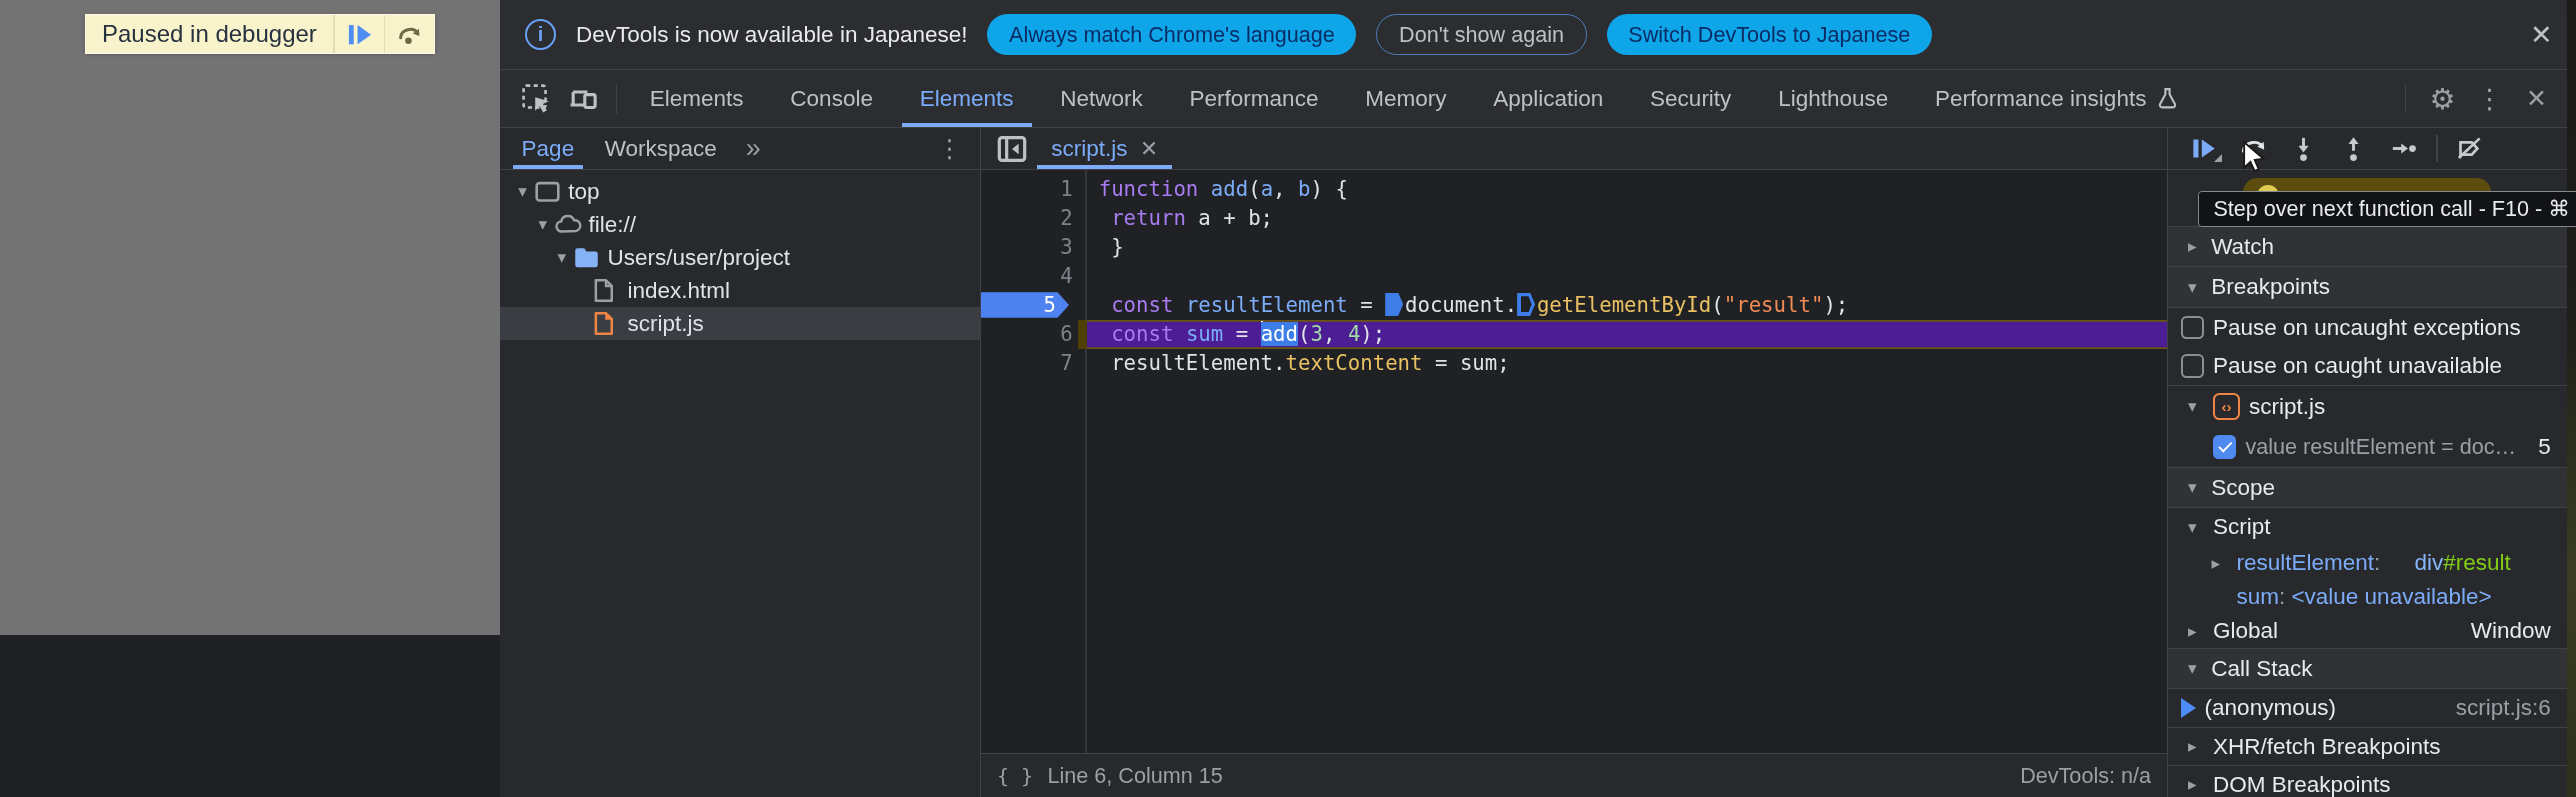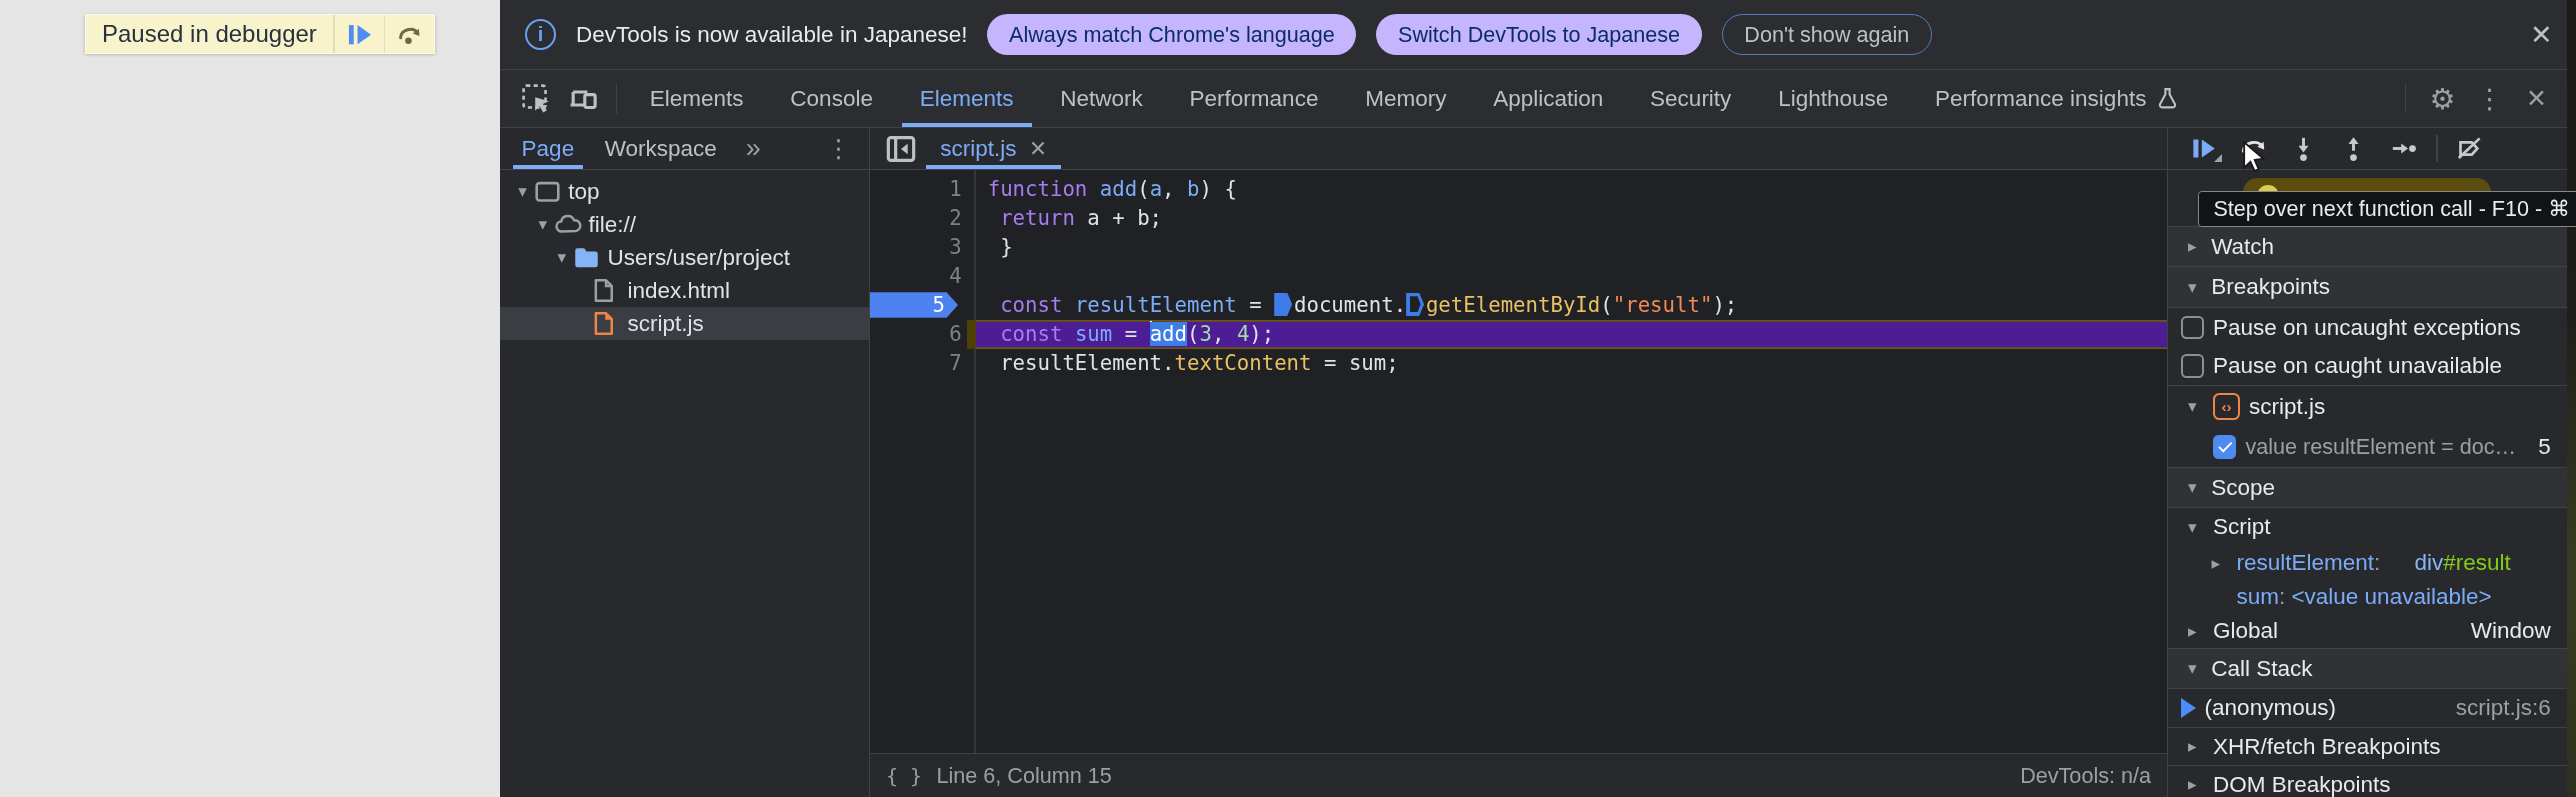--- a/index.html
+++ b/index.html
@@ -3,49 +3,49 @@
 <meta charset="utf-8">
 <style>
   * { margin:0; padding:0; box-sizing:border-box; }
   html,body { background:#555; }
   #root{
     position:relative; width:2576px; height:797px; overflow:hidden;
     background:#202124; font-family:"Liberation Sans", sans-serif;
     -webkit-font-smoothing:antialiased;
   }
   
-  .page-area{position:absolute;left:0;top:0;width:500px;height:797px;background:#e5e5e5;}
+  .page-area{position:absolute;left:0;top:0;width:500px;height:635px;background:#737373;}
   .paused-banner{
     position:absolute;left:85px;top:14.4px;height:40px;display:flex;align-items:stretch;
     background:#f8f3cb;border:1.8px solid #fdfbe8;box-shadow:0 0.9px 3.6px rgba(0,0,0,.25);
   }
   .paused-banner .pb-label{display:flex;align-items:center;padding:0 16px;font-size:24px;color:#27313f;}
   .paused-banner .pb-sep{width:1.8px;background:#e3ddb2;}
   .paused-banner .pb-btn{width:49px;display:flex;align-items:center;justify-content:center;cursor:pointer;}
   
   .devtools{position:absolute;left:500px;top:0;right:0;height:797px;background:#202124;display:flex;flex-direction:column;}
   .infobar{height:70px;flex:none;background:#2c2d30;border-bottom:1.8px solid #3f4246;display:flex;align-items:center;padding:0 25px;gap:20px;position:relative;}
   .infobar .msg{color:#e8eaed;font-size:22.5px;}
-  .pill{height:41px;border-radius:20.7px;background:#c4b5fd;color:#0a2d66;font-size:21.6px;padding:0 21.6px;display:flex;align-items:center;cursor:pointer;white-space:nowrap;}
+  .pill{height:41px;border-radius:20.7px;background:#0ea5e9;color:#0a2d66;font-size:21.6px;padding:0 21.6px;display:flex;align-items:center;cursor:pointer;white-space:nowrap;}
   .pill.outline{background:transparent;border:1.8px solid #4f7ec0;color:#bdc1c6;}
   .info-i{width:31px;height:31px;border-radius:50%;border:2.7px solid #69a0f5;color:#69a0f5;display:flex;align-items:center;justify-content:center;font-size:20px;font-weight:bold;flex:none;}
   .ib-close{position:absolute;right:23.4px;top:50%;transform:translateY(-50%);color:#bdc1c6;font-size:27px;cursor:pointer;}
   
   .toolbar{height:58px;flex:none;background:#2c2d30;border-bottom:1.8px solid #3f4246;display:flex;align-items:stretch;padding-left:12.6px;}
   .tb-iconbtn{width:47px;display:flex;align-items:center;justify-content:center;cursor:pointer;flex:none;}
   .tb-sep{width:1.8px;background:#3f4246;margin:13.5px 9px;flex:none;}
   .mtabs{display:flex;align-items:stretch;}
   .mtab{padding:0 23.4px;display:flex;align-items:center;gap:9px;color:#bdc1c6;font-size:22.5px;position:relative;cursor:pointer;white-space:nowrap;}
   .mtab.active{color:#7cacf8;}
   .mtab.active::after{content:'';position:absolute;left:5.4px;right:5.4px;bottom:0;height:4.5px;background:#7cacf8;}
   .tb-right{margin-left:auto;display:flex;align-items:center;padding-right:16px;}
   .tb-right .glyph{color:#9aa0a6;cursor:pointer;}
   
   .content{flex:1;display:flex;min-height:0;}
-  .navigator{width:370px;flex:none;border-right:1.8px solid #3f4246;background:#28292c;display:flex;flex-direction:column;}
+  .navigator{width:481px;flex:none;border-right:1.8px solid #3f4246;background:#28292c;display:flex;flex-direction:column;}
   .nav-head{height:42px;flex:none;border-bottom:1.8px solid #3f4246;display:flex;align-items:stretch;padding:0 12.6px;}
   .ntab{position:relative;display:flex;align-items:center;padding:0 9px;margin-right:12.6px;font-size:22.5px;color:#bdc1c6;cursor:pointer;}
   .ntab.active{color:#7cacf8;}
   .ntab.active::after{content:'';position:absolute;left:0;right:0;bottom:0;height:4.5px;background:#7cacf8;}
   .nav-more{display:flex;align-items:center;color:#9aa0a6;font-size:27px;cursor:pointer;padding:0 7.2px;}
   .nav-kebab{margin-left:auto;display:flex;align-items:center;color:#9aa0a6;font-size:25px;cursor:pointer;padding:0 5.4px;}
   .tree{padding-top:5.4px;}
   .trow{height:33px;display:flex;align-items:center;font-size:22.5px;color:#dfe3e8;cursor:pointer;white-space:nowrap;}
   .trow.selected{background:#3a3d41;}
   .tri{width:23.4px;flex:none;color:#9aa0a6;font-size:17px;text-align:center;}
@@ -133,22 +133,22 @@
       </div>
     </div>
   </div>
 
   <div class="devtools">
 
     <div class="infobar">
       <div class="info-i">i</div>
       <div class="msg">DevTools is now available in Japanese!</div>
       <div class="pill">Always match Chrome's language</div>
+      <div class="pill outline">Don't show again</div>
       <div class="pill">Switch DevTools to Japanese</div>
-      <div class="pill outline">Don't show again</div>
       <div class="ib-close">✕</div>
     </div>
 
     <div class="toolbar">
       <div class="tb-iconbtn">
         <svg width="31" height="31" viewBox="0 0 24 24">
           <rect x="2" y="2" width="17" height="17" rx="2" fill="none" stroke="#bdc1c6" stroke-width="2" stroke-dasharray="3.2,2.6"></rect>
           <path d="M11,11 L21.5,14.2 L17,16.2 L20,21 L17.2,22.8 L14.3,17.9 L11,21.5 Z" fill="#bdc1c6"></path>
         </svg>
       </div>

